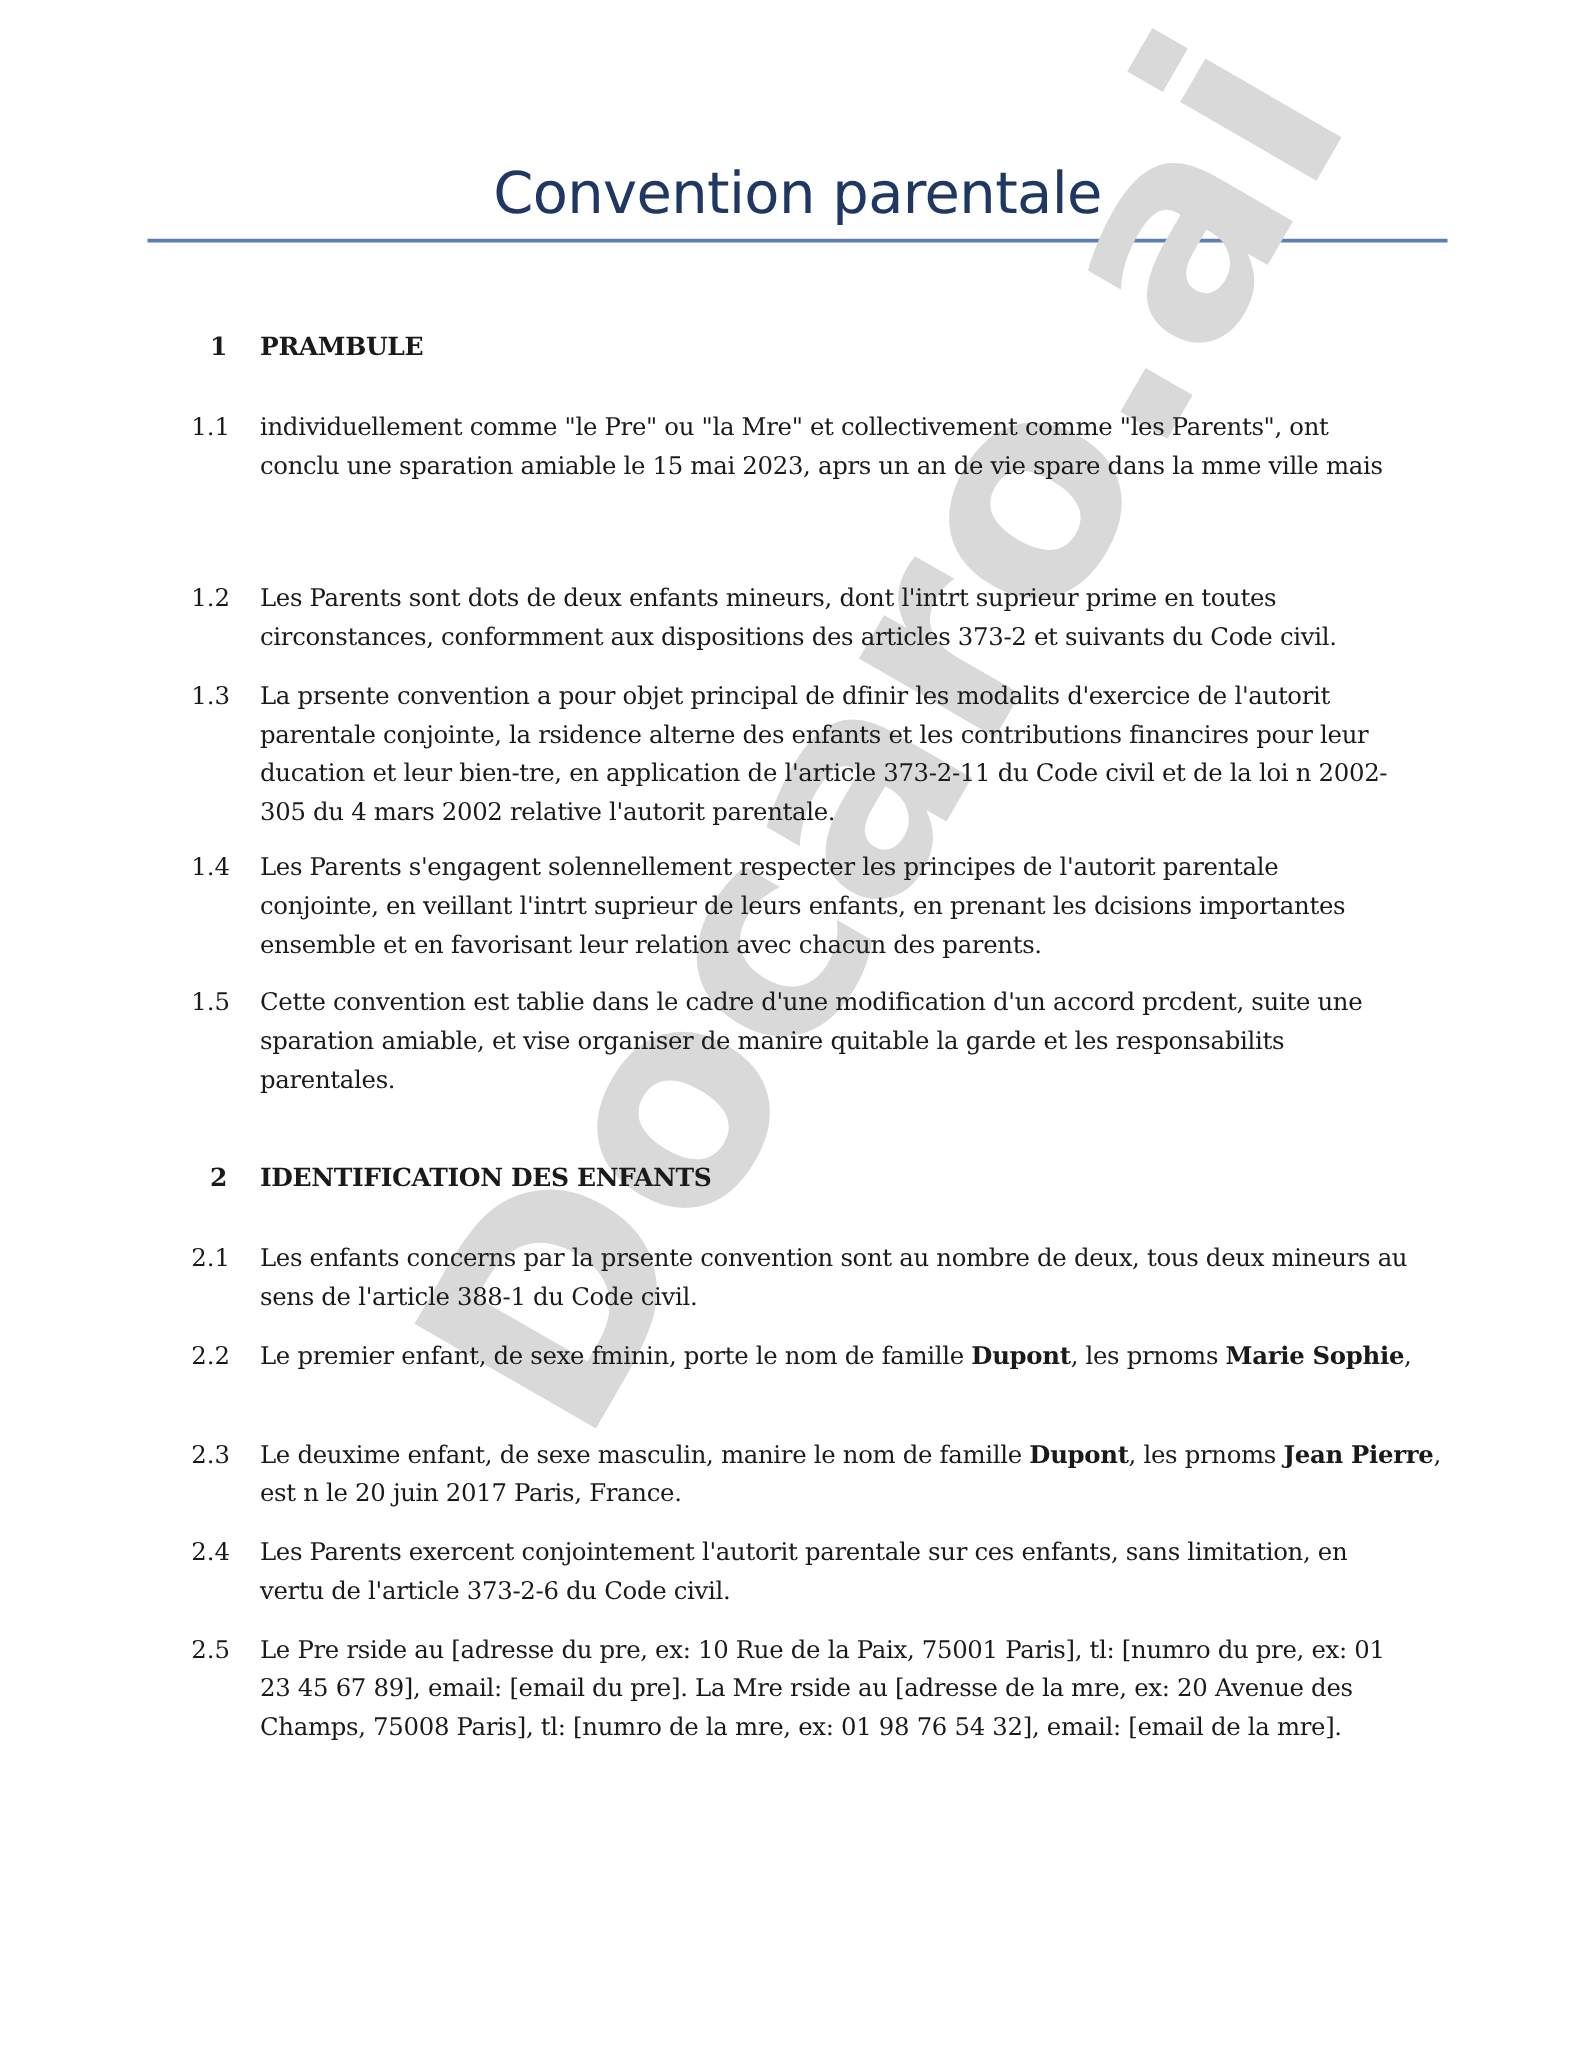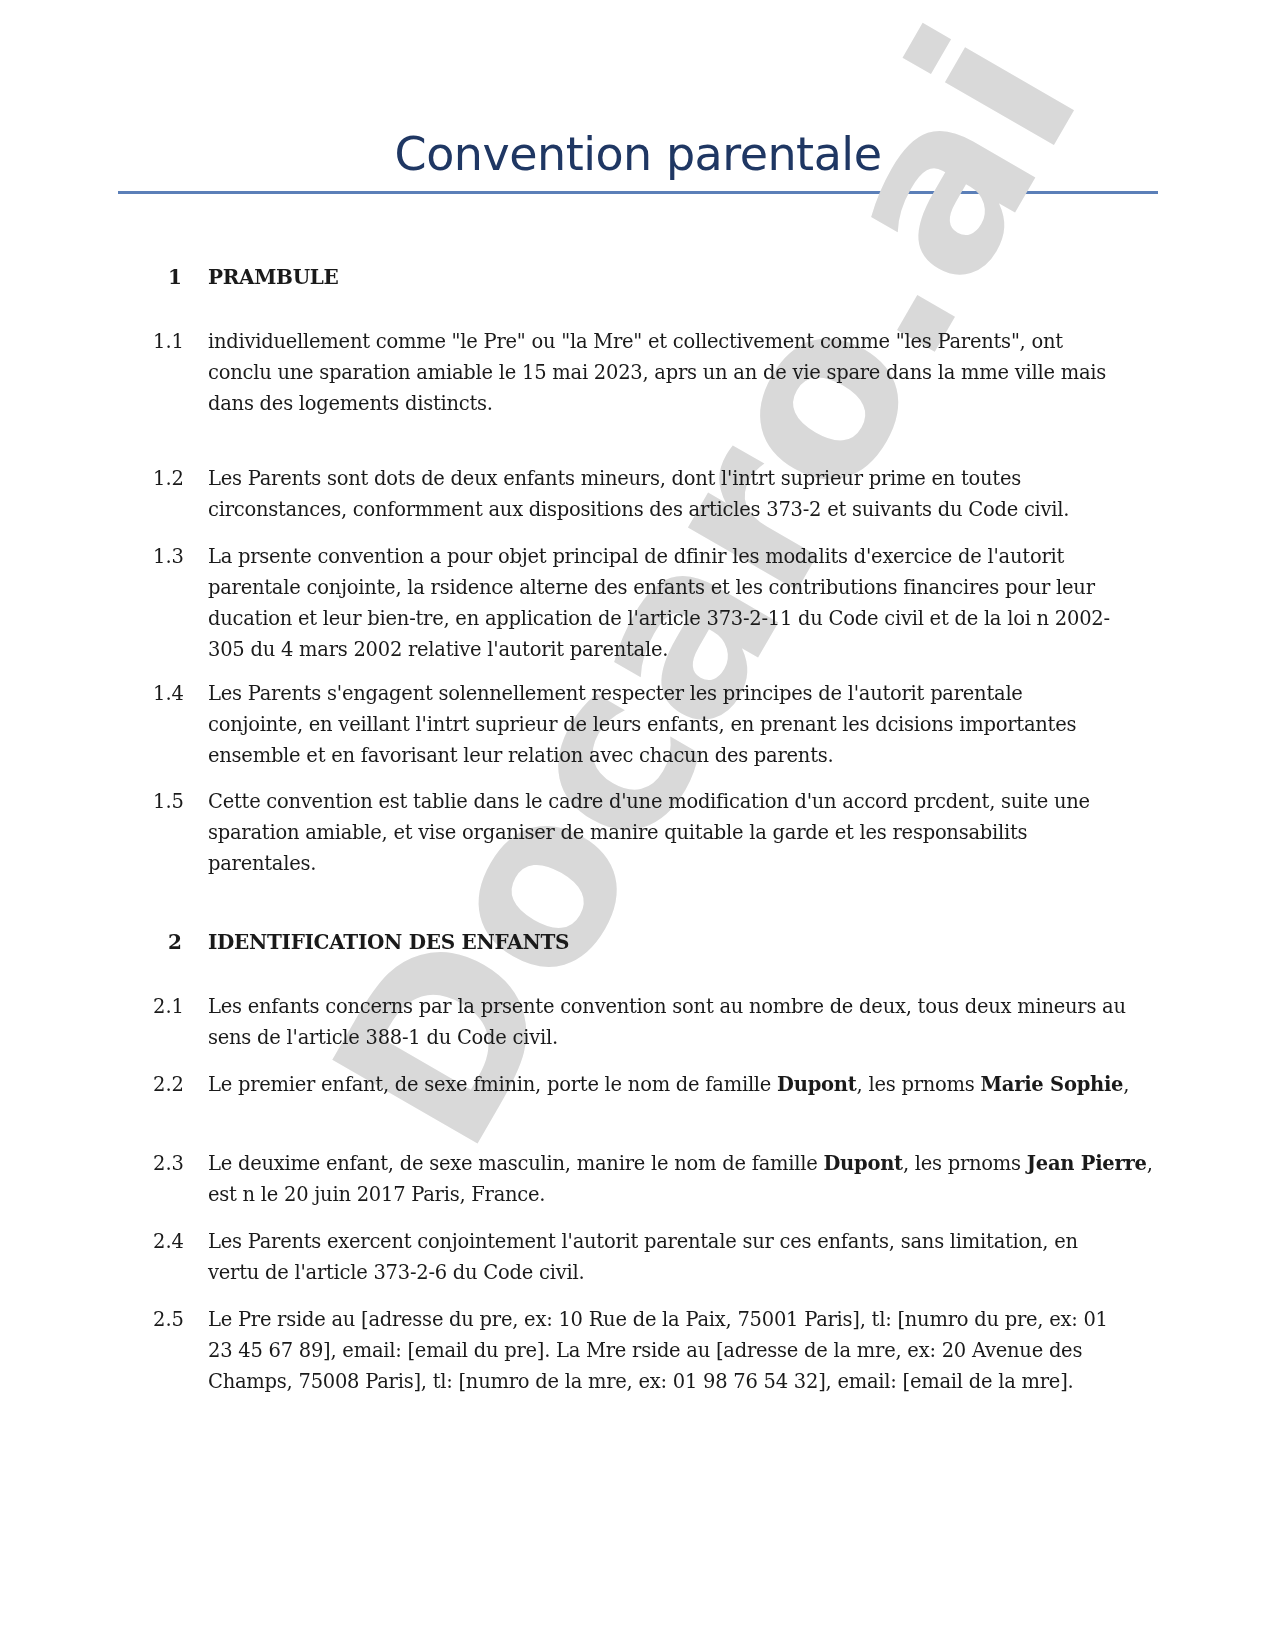--- a/index.html
+++ b/index.html
@@ -41,21 +41,20 @@
     <div class="heading" style="top:262px;">
       <span class="num">1</span>
       <span class="label">PRAMBULE</span>
     </div>
 
     <div class="item" style="top:326px;">
       <span class="inum">1.1</span>
       <div class="itext">
           <span class="line"><span>individuellement comme "le Pre" ou "la Mre" et collectivement comme "les Parents", ont</span></span>
           <span class="line"><span>conclu une sparation amiable le 15 mai 2023, aprs un an de vie spare dans la mme ville mais</span></span>
-          <span class="line"><span>dans des logements distincts.</span></span>
         </div>
     </div>
 
     <div class="item" style="top:463px;">
       <span class="inum">1.2</span>
       <div class="itext">
           <span class="line"><span>Les Parents sont dots de deux enfants mineurs, dont l'intrt suprieur prime en toutes</span></span>
           <span class="line"><span>circonstances, conformment aux dispositions des articles 373-2 et suivants du Code civil.</span></span>
         </div>
     </div>

